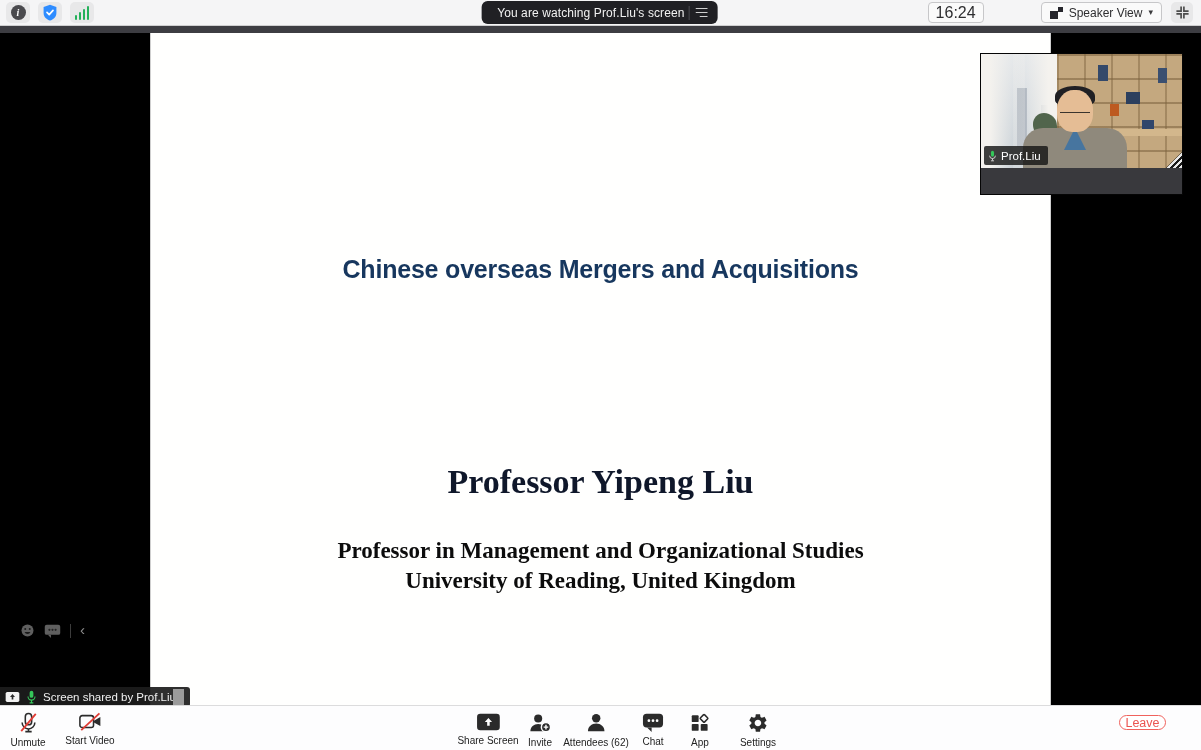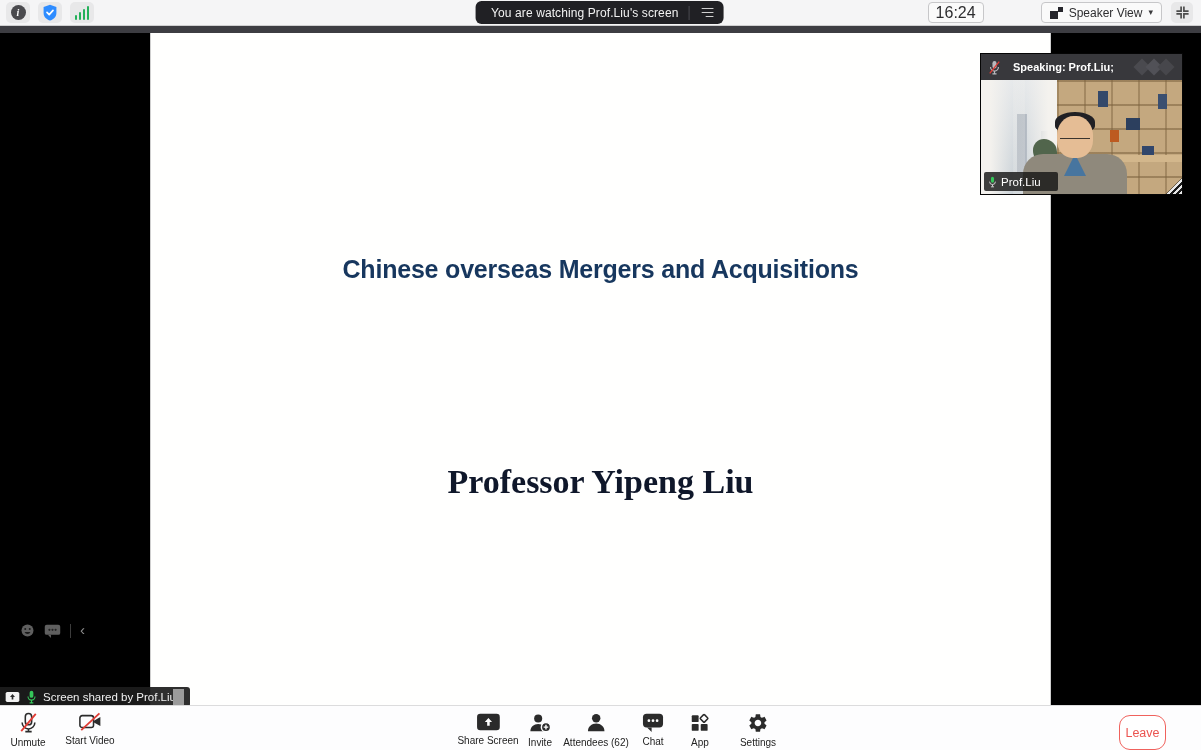--- a/index.html
+++ b/index.html
@@ -6,21 +6,21 @@
   html,body { width:1201px; height:750px; font-family:"Liberation Sans", sans-serif; }
   .screen { position:relative; width:1201px; height:750px; background:#000; overflow:hidden; }
 
   
   .menubar { position:absolute; left:0; top:0; width:1201px; height:26px; background:#f5f5f6; border-bottom:1px solid #cfcfd0; z-index:30; }
   .mb-left { position:absolute; left:6px; top:2px; display:flex; gap:8px; }
   .mb-btn { width:24px; height:21px; background:#e8e8e9; border-radius:5px; display:flex; align-items:center; justify-content:center; }
   .info-circle { width:15px; height:15px; border-radius:50%; background:#4a4a4e; color:#fff; font-size:10px; font-weight:700; font-family:"Liberation Serif", serif; display:flex; align-items:center; justify-content:center; font-style:italic; }
   .sig-bars { display:flex; align-items:flex-end; gap:1.5px; height:14px; }
   .sig-bars i { display:block; width:2.6px; background:#24b15a; border-radius:1px; }
-  .banner { position:absolute; left:50%; top:1px; transform:translateX(-50.5%); height:23px; background:#202024; border-radius:6px; display:flex; align-items:center; padding:0 8px 0 16px; gap:10px; }
+  .banner { position:absolute; left:50%; top:1px; transform:translateX(-50.5%); height:23px; background:#202024; border-radius:6px; display:flex; align-items:center; padding:0 8px 0 16px; gap:4px; }
   .banner-text { color:#f2f2f2; font-size:12px; letter-spacing:.1px; white-space:nowrap; }
   .banner-div { width:1px; height:14px; background:#4b4b50; }
   .hamburger { display:flex; flex-direction:column; gap:2.6px; align-items:flex-end; padding:2px; }
   .hamburger i { display:block; height:1.6px; background:#cfcfcf; border-radius:1px; }
   .mb-right { position:absolute; right:8px; top:2px; display:flex; align-items:center; gap:9px; }
   .time-box { border:1px solid #c7c7c9; border-radius:4px; background:#fafafa; padding:1px 7px; font-size:16px; color:#2e2e30; height:21px; display:flex; align-items:center; }
   .view-btn { border:1px solid #c7c7c9; border-radius:4px; background:#fafafa; padding:0 8px; height:21px; display:flex; align-items:center; gap:6px; font-size:12px; color:#2e2e30;margin-left:48px; }
   .layout-ic { position:relative; width:13px; height:12px; }
   .layout-ic .big { position:absolute; left:0; bottom:0; width:8px; height:8px; background:#26262c; }
   .layout-ic .small { position:absolute; right:0; top:0; width:5px; height:5px; background:#26262c; }
@@ -69,31 +69,31 @@
                      repeating-linear-gradient(90deg, rgba(124,98,62,.45) 0 2px, transparent 2px 27px); }
   .book { position:absolute; background:#34496a; }
   .v-orange { position:absolute; background:#bd5a20; }
   .v-table { position:absolute; left:45%; right:0; top:66%; height:7px; background:#d3b78c; }
   .person { position:absolute; left:47%; bottom:0; transform:translateX(-50%); width:110px; height:78px; }
   .p-head { position:absolute; left:50%; top:0; transform:translateX(-50%); width:36px; height:42px; background:#e5bd95; border-radius:46% 46% 42% 42%; }
   .p-hair { position:absolute; left:50%; top:-4px; transform:translateX(-50%); width:40px; height:20px; background:#202024; border-radius:50% 50% 30% 30%; }
   .p-glasses { position:absolute; left:50%; top:16px; transform:translateX(-50%); width:30px; height:7px; border-bottom:1.6px solid #3a342e; }
   .p-body { position:absolute; left:50%; bottom:0; transform:translateX(-50%); width:104px; height:40px; background:#8f897c; border-radius:20px 20px 0 0; }
   .p-shirt { position:absolute; left:50%; bottom:18px; transform:translateX(-50%); width:0; height:0; border-left:11px solid transparent; border-right:11px solid transparent; border-top:0; border-bottom:22px solid #47759f; }
-  .name-tag { position:absolute; left:3px; bottom:3px; height:19px; background:rgba(22,22,22,.82); border-radius:2px; display:flex; align-items:center; gap:4px; padding:0 17px 0 4px; }
+  .name-tag { position:absolute; left:3px; bottom:3px; height:19px; background:rgba(22,22,22,.82); border-radius:2px; display:flex; align-items:center; gap:4px; padding:0 7px 0 4px; }
   .name-tag .txt { color:#fff; font-size:11.5px; }
   .resize { position:absolute; right:0; bottom:0; width:16px; height:16px;
     background:repeating-linear-gradient(135deg,#e8e8e8 0 2px,#1a1a1a 2px 4px);
     clip-path:polygon(100% 0,100% 100%,0 100%); }
 
   
   .toolbar { position:absolute; left:0; top:705px; width:1201px; height:45px; background:#fdfdfe; border-top:1px solid #dcdcdd; z-index:30; }
   .tb-item { position:absolute; top:6px; display:flex; flex-direction:column; align-items:center; gap:3px; transform:translateX(-50%); }
   .tb-item .lbl { font-size:10px; color:#232323; white-space:nowrap; }
-  .leave-btn { position:absolute; left:1119px; top:9px; width:47px; height:35px; border:1px solid #f0625d; border-radius:11px; background:#fff; color:#eb5450; font-size:12.5px; display:flex; align-items:center; justify-content:center; }
+  .leave-btn { position:absolute; left:1119px; top:9px; width:47px; height:15px; border:1px solid #f0625d; border-radius:11px; background:#fff; color:#eb5450; font-size:12.5px; display:flex; align-items:center; justify-content:center; }
   svg { display:block; }
 </style>
 </head>
 <body>
 
 <div class="screen">
 
   <div class="menubar">
     <div class="mb-left">
       <div class="mb-btn">
@@ -147,20 +147,24 @@
       </div>
     </div>
   </div>
 
   <div class="dark-strip"></div>
 
   <div class="stage">
     <div class="slide">
       <div class="slide-title">Chinese overseas Mergers and Acquisitions</div>
       <div class="slide-name">Professor Yipeng Liu</div>
+      <div class="slide-sub">
+        <div>Professor in Management and Organizational Studies</div>
+        <div>University of Reading, United Kingdom</div>
+      </div>
     </div>
 
     <div class="mini-ctrls">
       <svg width="15" height="15" viewBox="0 0 20 20">
         <circle cx="10" cy="10" r="8" fill="#5f5f5f"></circle>
         <circle cx="7" cy="8" r="1.3" fill="#1a1a1a"></circle>
           <circle cx="13" cy="8" r="1.3" fill="#1a1a1a"></circle>
         <path d="M6 12a4.4 4.4 0 0 0 8 0z" fill="#1a1a1a"></path>
       </svg>
       <svg width="17" height="14" viewBox="0 0 22 18">
@@ -183,34 +187,20 @@
         <rect x="4.6" y="1" width="4.8" height="9" rx="2.4" fill="#35c75a"></rect>
         <path d="M2.5 8.5a4.5 4.5 0 0 0 9 0" stroke="#35c75a" stroke-width="1.4" fill="none"></path>
         <path d="M7 13v3M4.6 16.5h4.8" stroke="#35c75a" stroke-width="1.4"></path>
       </svg>
       <span class="txt">Screen shared by Prof.Liu</span>
       <span class="cursor-block"></span>
     </div>
   </div>
 
   <div class="thumb">
-    <div class="thumb-head">
-      <svg class="mic-muted" width="13" height="15" viewBox="0 0 16 19">
-        <rect x="5.4" y="1.4" width="5.2" height="9.4" rx="2.6" fill="#b9b9bd"></rect>
-        <path d="M3 9a5 5 0 0 0 10 0" stroke="#b9b9bd" stroke-width="1.5" fill="none"></path>
-        <path d="M8 14v3M5.4 17.5h5.2" stroke="#b9b9bd" stroke-width="1.5"></path>
-        <path d="M2 17 14 2" stroke="#e03c34" stroke-width="1.7"></path>
-      </svg>
-      <span class="speaking">Speaking: Prof.Liu;</span>
-      <span class="diamonds">
-          <i></i>
-          <i></i>
-          <i></i>
-        </span>
-    </div>
     <div class="video">
       <div class="v-window"></div>
       <div class="v-city"></div>
       <div class="v-city2"></div>
       <div class="v-curtain" style="left:0"></div>
       <div class="v-curtain right"></div>
       <div class="v-plant"></div>
       <div class="v-pot"></div>
       <div class="v-shelf"></div>
       <div class="book" style="left:58%;top:10%;width:10px;height:16px"></div>

